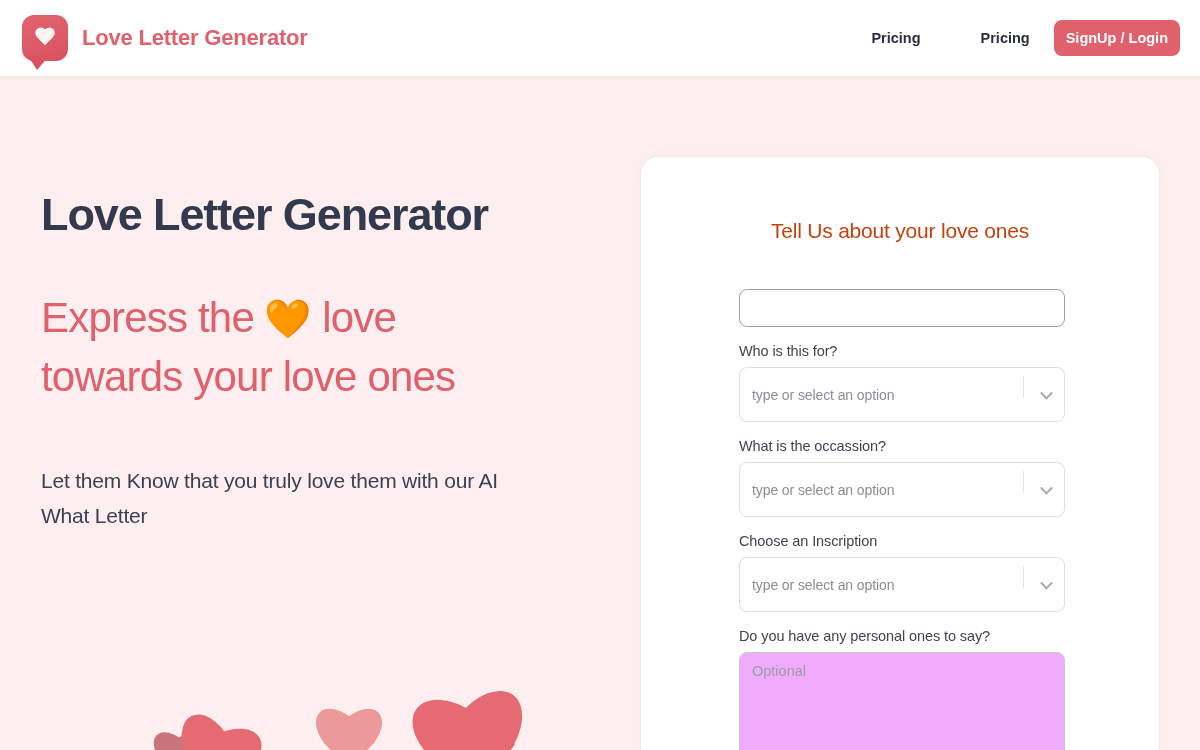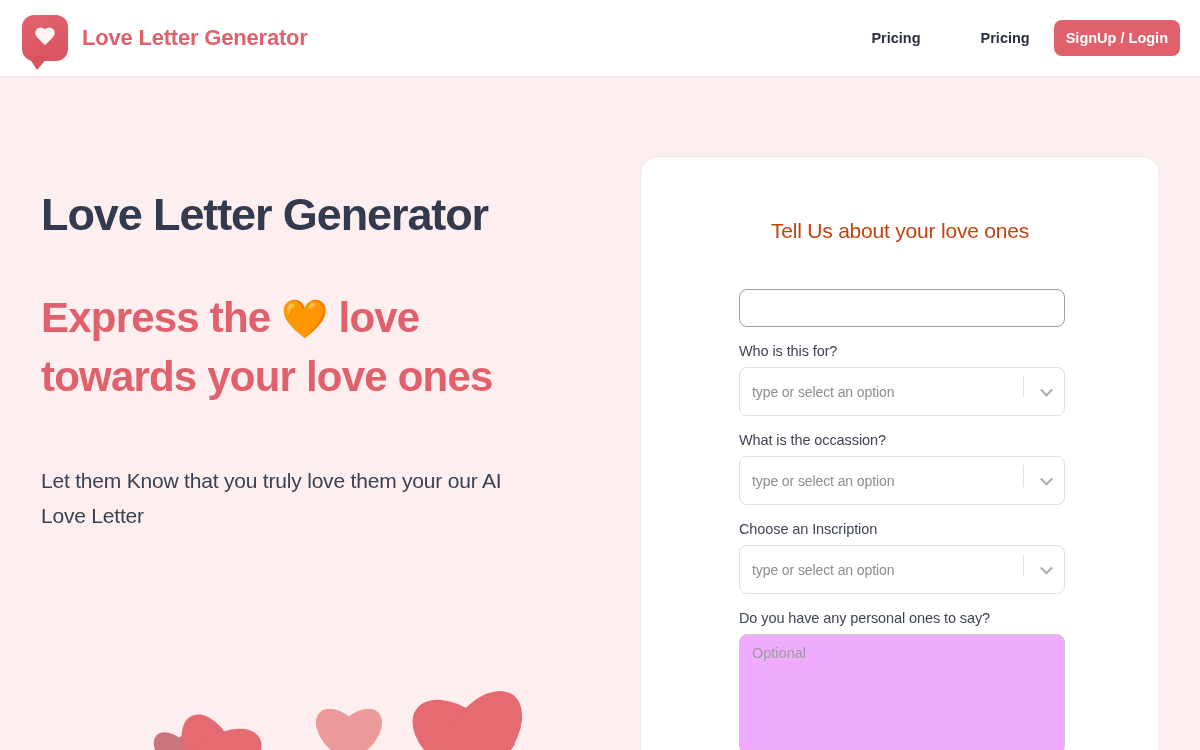--- a/index.html
+++ b/index.html
@@ -67,21 +67,21 @@
   }
 
   
   .hero { position: absolute; left: 41px; top: 190px; width: 560px; z-index: 5; }
   .hero-title {
     font-size: 45px; font-weight: bold; color: #333a4d;
     letter-spacing: -1.1px; line-height: 1.1;
   }
   .hero-sub {
     margin-top: 48px;
-    font-size: 42px; font-weight: bold; color: #e0606c;
+    font-size: 42px; font-weight: normal; color: #e0606c;
     letter-spacing: -0.8px; line-height: 1.42;
     max-width: 470px;
   }
   .hero-sub .emoji { font-size: 38px; }
   .hero-desc {
     margin-top: 56px;
     font-size: 21px; color: #3b4152; line-height: 1.68;
     max-width: 480px; letter-spacing: -0.2px;
   }
 
@@ -135,21 +135,21 @@
   .text-input {
     width: 326px; height: 38px;
     border: 1px solid #9ea0a3; border-radius: 8px;
     background: #fff; outline: none;
     padding: 0 12px; font-size: 14px;
     font-family: "Liberation Sans", sans-serif;
     color: #3e4454;
   }
   .select-box {
     position: relative;
-    width: 326px; height: 49px;
+    width: 326px; height: 55px;
     border: 1px solid #dfdfe1; border-radius: 8px;
     background: #fff;
     display: flex; align-items: center;
     cursor: pointer;
   }
   .select-placeholder {
     padding-left: 12px; font-size: 14px; color: #8b8d91; letter-spacing: -0.1px;
   }
   .select-divider {
     position: absolute; right: 40px; top: 8px;
@@ -187,21 +187,21 @@
     <div class="nav">
       <a class="nav-link">Pricing</a>
       <a class="nav-link">Pricing</a>
       <button class="signup-btn">SignUp / Login</button>
     </div>
   </div>
 
   <div class="hero">
     <h1 class="hero-title">Love Letter Generator</h1>
     <h2 class="hero-sub"><span>Express the </span><span class="emoji">🧡</span><span> love towards your love ones</span></h2>
-    <p class="hero-desc">Let them Know that you truly love them your our AI Love Letter</p>
+    <p class="hero-desc">Let them Know that you truly love them with our AI What Letter</p>
   </div>
 
   <div class="decor">
     <span class="dheart h-sliver">
         <i></i>
         <i></i>
       </span>
     <span class="dheart h-coral1">
         <i></i>
         <i></i>

